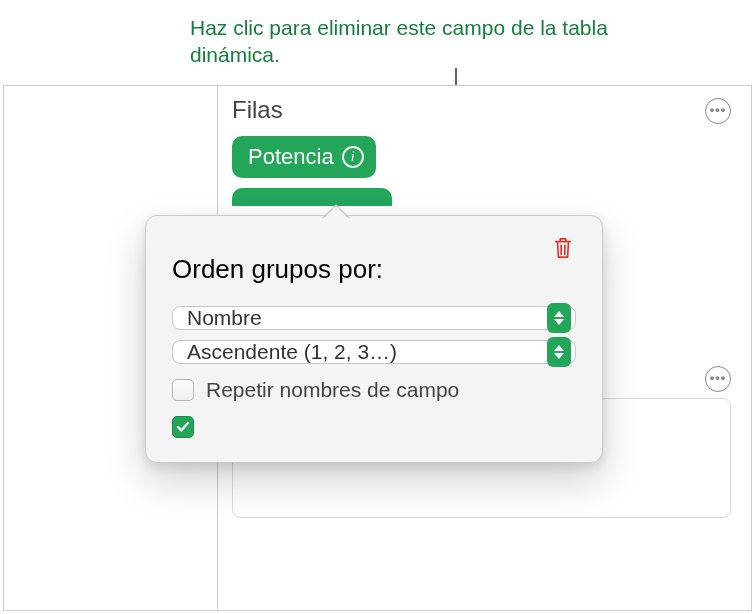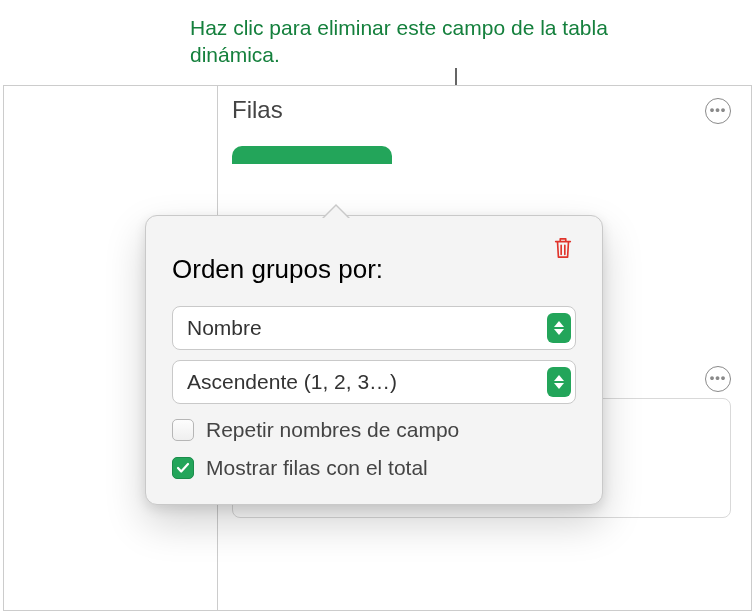--- a/index.html
+++ b/index.html
@@ -159,21 +159,21 @@
       font-size: 26px;
       color: #000000;
       margin-bottom: 21px;
     }
     .select-row {
       display: flex;
       align-items: center;
       background: #fff;
       border: 1px solid #c9c9c9;
       border-radius: 8px;
-      height: 44px;
+      height: 24px;
       padding: 0 4px 0 14px;
       margin-bottom: 12px;
     }
     .select-row + .select-row { margin-top: -2px; }
     .select-text {
       flex: 1;
       font-size: 21px;
       color: #333;
     }
     .stepper {
@@ -247,20 +247,24 @@
   <div class="panel-inner">
 
     <div class="section-header">
       <div class="section-title">Filas</div>
       <div class="more-icon">
           <span class="dots">•••</span>
         </div>
     </div>
 
     <div class="field-pills">
+      <div class="pill">
+        <span>Potencia</span>
+        <span class="info-icon">i</span>
+      </div>
       <div class="pill-stub"></div>
     </div>
 
     <div class="more-icon more-icon-lower">
         <span class="dots">•••</span>
       </div>
     <div class="lower-box"></div>
 
   </div>
 </div>
@@ -296,15 +300,14 @@
     <div class="checkbox"></div>
     <span>Repetir nombres de campo</span>
   </div>
 
   <div class="check-row">
     <div class="checkbox checked">
       <svg viewBox="0 0 14 14">
         <path d="M2 7 l3.2 3.5 L12 3" stroke="#fff" stroke-width="2.2" fill="none" stroke-linecap="round" stroke-linejoin="round"></path>
       </svg>
     </div>
-    <span>Mostrar filas con el total</span>
   </div>
 </div>
 
 </body></html>

